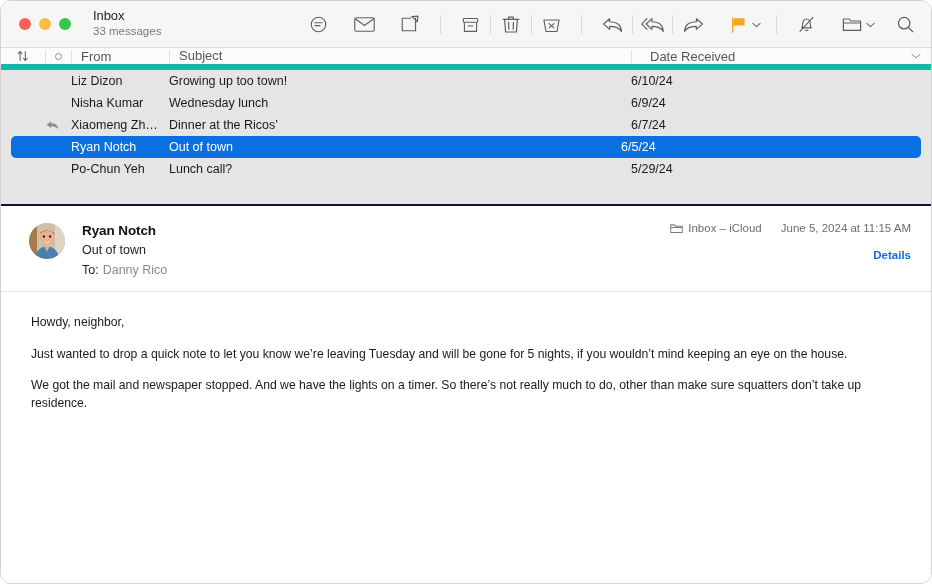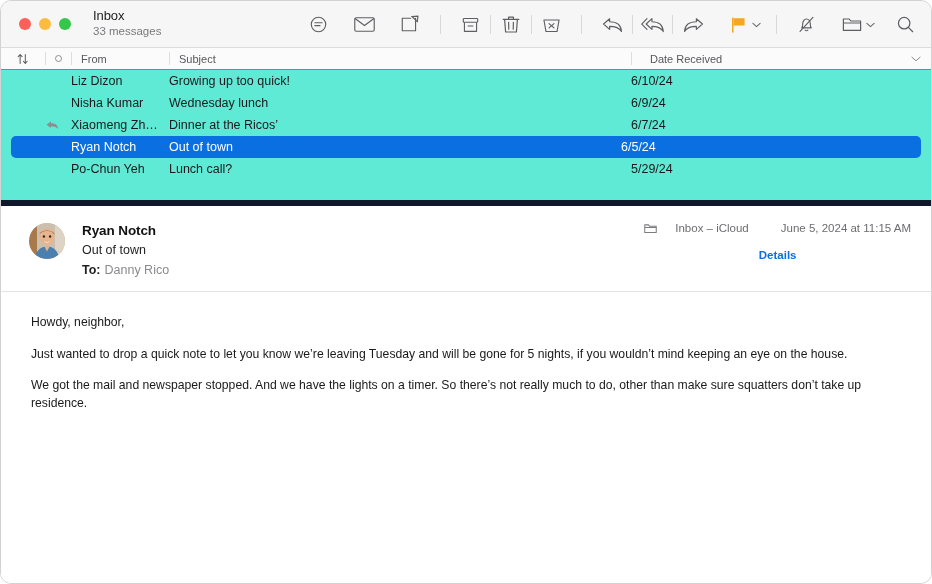--- a/index.html
+++ b/index.html
@@ -109,24 +109,24 @@
     margin-left: -7px;
   }
 
   .flag-icon { color: #f5a623; }
 
   
   .col-header {
     flex: 0 0 22px;
     height: 22px;
     background: #fbfbfb;
-    border-bottom: 1px solid #14b8a6;
-    display: flex;
-    align-items: center;
-    font-size: 11px;
+    border-bottom: 6px solid #14b8a6;
+    display: flex;
+    align-items: center;
+    font-size: 13px;
     color: #57575b;
     position: relative;
   }
   .ch-sort {
     width: 44px;
     display: flex;
     align-items: center;
     justify-content: center;
     color: #5c5c60;
   }
@@ -168,22 +168,22 @@
     align-items: center;
     justify-content: space-between;
     padding-right: 10px;
   }
   .ch-date-chevron { color: #8a8a8e; display: flex; align-items: center; }
 
   
   .msg-list {
     flex: 0 0 136px;
     height: 136px;
-    background: #5eead4;
-    border-bottom: 6px solid #0f172a;
+    background: #e5e5e5;
+    border-bottom: 2px solid #0f172a;
     overflow: hidden;
     position: relative;
   }
 
   .msg-row {
     height: 22px;
     display: flex;
     align-items: center;
     font-size: 12.5px;
     color: #1a1a1c;
@@ -282,48 +282,47 @@
     color: #1f1f21;
     margin-top: 2px;
   }
   .head-to {
     font-size: 12.5px;
     margin-top: 3px;
     color: #8a8a8e;
   }
   .head-to b {
     color: #1f1f21;
-    font-weight: bold;
+    font-weight: normal;
     margin-right: 4px;
   }
 
   .head-right {
     position: absolute;
     right: 20px;
     top: 16px;
     text-align: right;
     font-size: 11.5px;
     color: #6d6d71;
   }
   .head-right-line1 {
     display: flex;
     align-items: center;
     justify-content: center;
-    gap: 18px;
+    gap: 5px;
     white-space: nowrap;
   }
   .mailbox-name { color: #6d6d71; }
   .head-date { color: #6d6d71; margin-left: 14px; }
   .details-link {
     margin-top: 15px;
     font-size: 11.5px;
     color: #0a6fe0;
     font-weight: bold;
     display: block;
-    text-align: center;
   }
 
   
   .msg-body {
     padding: 22px 30px 20px 30px;
     font-size: 12.2px;
     line-height: 1.45;
     color: #1a1a1c;
     flex: 1;
   }
@@ -516,21 +515,21 @@
         </svg>
       </span>
     </div>
   </div>
 
   <div class="msg-list">
 
     <div class="msg-row">
       <div class="mr-flagcol"></div>
       <div class="mr-from">Liz Dizon</div>
-      <div class="mr-subject">Growing up too quick!</div>
+      <div class="mr-subject">Growing up too town!</div>
       <div class="mr-date">6/10/24</div>
     </div>
 
     <div class="msg-row">
       <div class="mr-flagcol"></div>
       <div class="mr-from">Nisha Kumar</div>
       <div class="mr-subject">Wednesday lunch</div>
       <div class="mr-date">6/9/24</div>
     </div>
 

